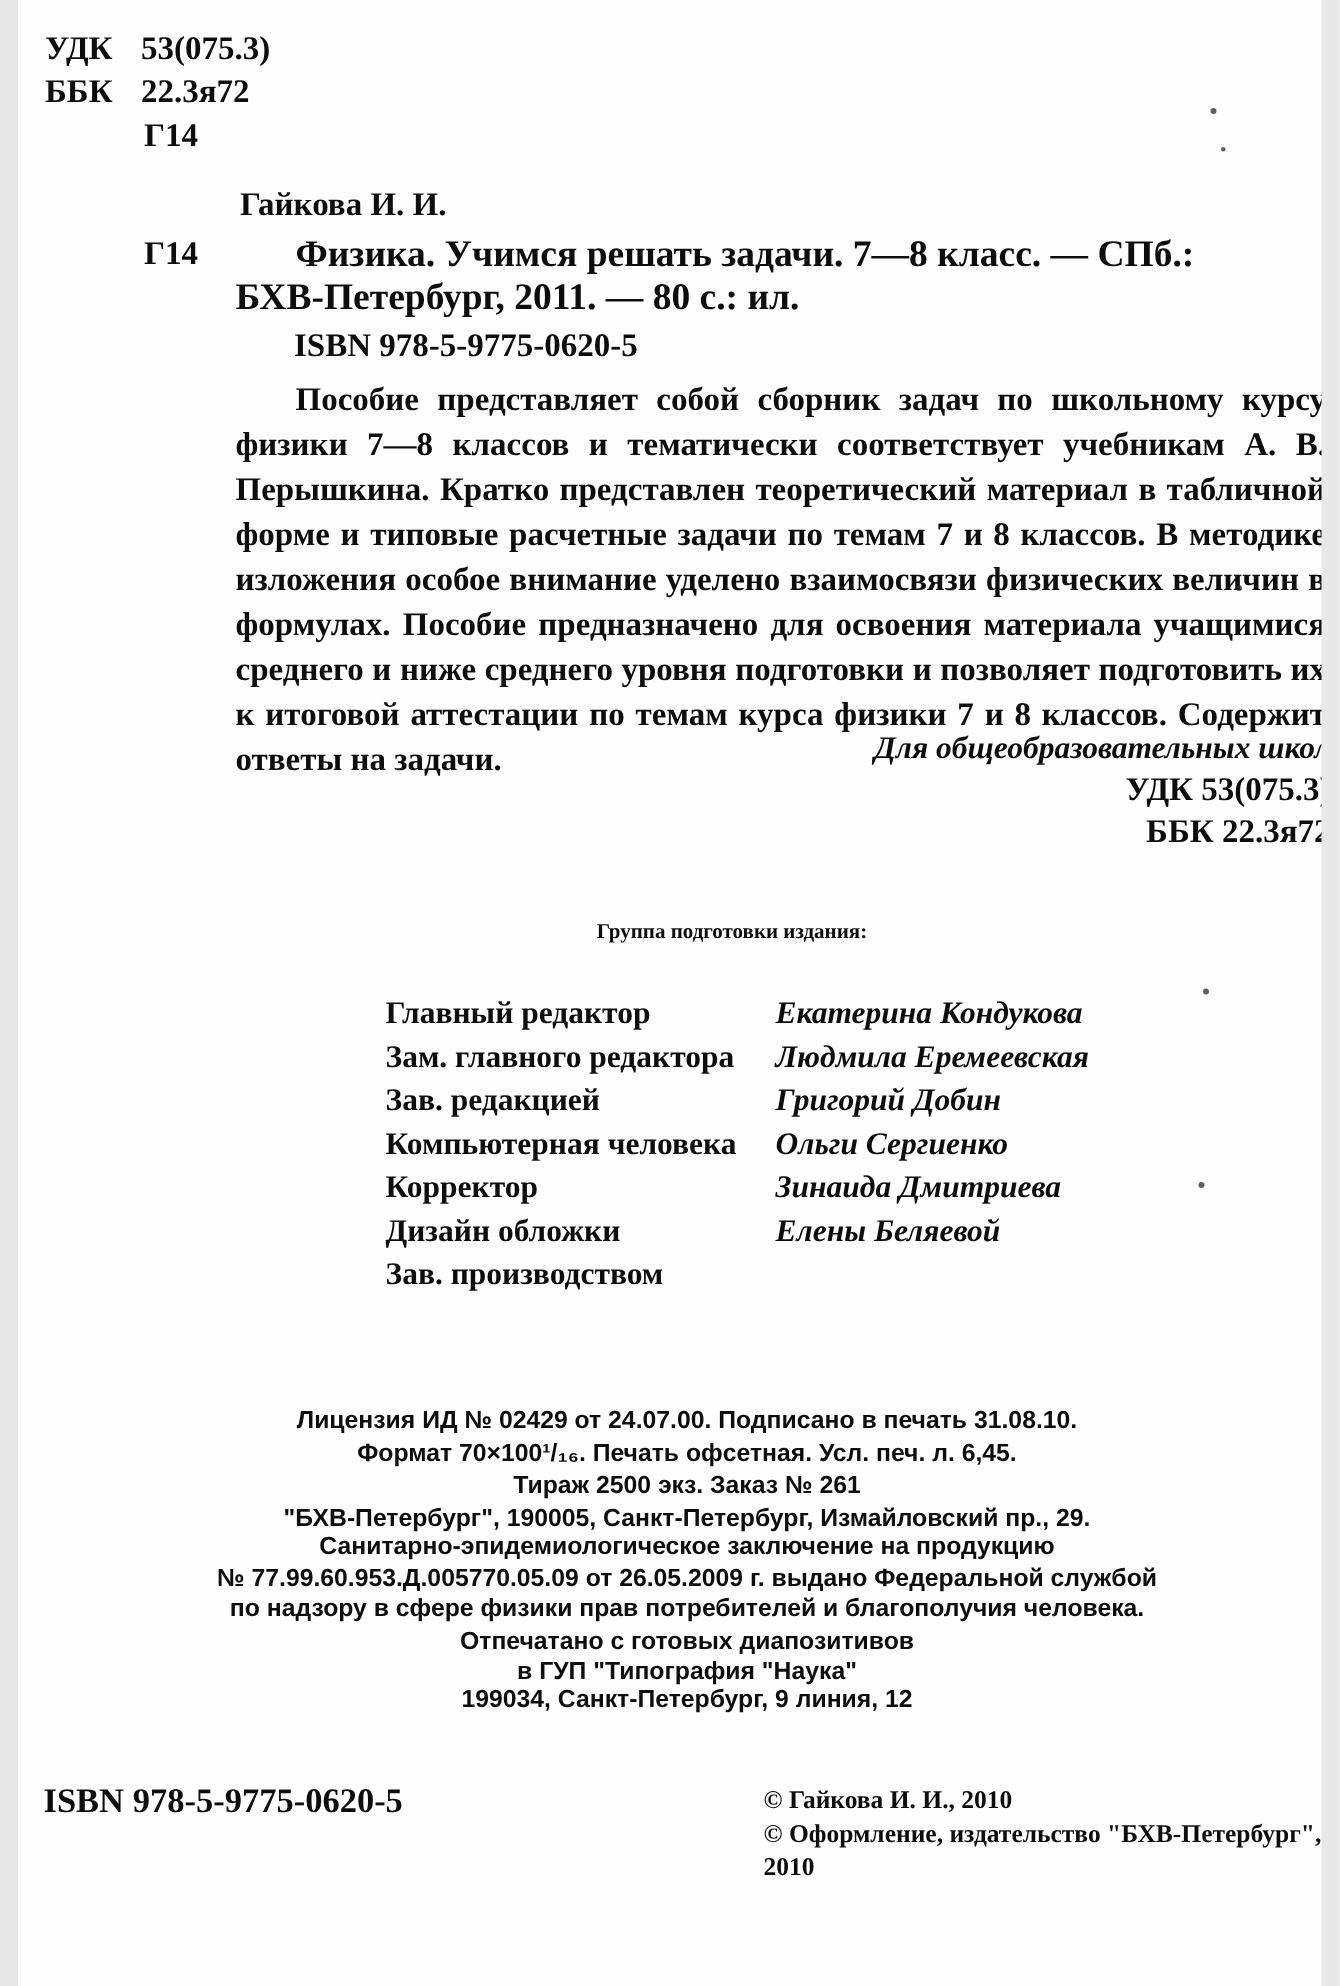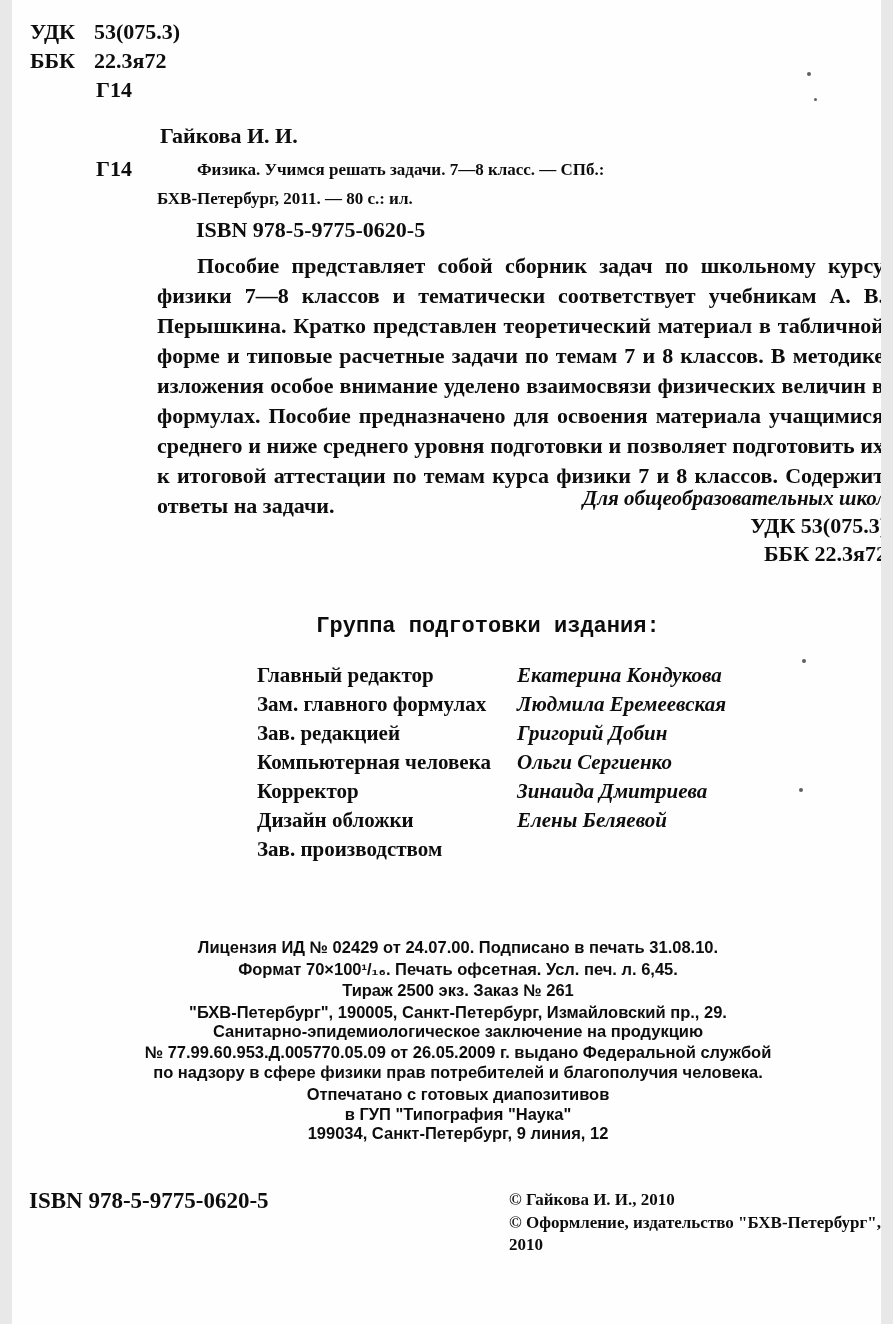--- a/index.html
+++ b/index.html
@@ -18,38 +18,38 @@
   .b{font-weight:700;}
   .i{font-style:italic;}
 
   
   .code-label{display:inline-block;width:64px;}
   .top-codes{font-size:22px;line-height:29px;}
 
   
   .author{font-size:22px;}
   .desc{position:absolute;left:145px;top:155px;width:732px;
-        font-size:17px;line-height:29px;font-weight:700;white-space:normal;}
+        font-size:25px;line-height:29px;font-weight:700;white-space:normal;}
   .desc .line1{text-indent:40px;}
 
   
   .annotation{
     position:absolute;left:145px;top:251px;width:727px;
     font-size:22px;line-height:30px;font-weight:700;
     text-align:justify;text-indent:40px;white-space:normal;
   }
 
   .audience{position:absolute;left:145px;top:486px;width:730px;
             text-align:right;font-size:21px;}
 
   .right-codes{position:absolute;left:575px;top:512px;width:300px;
                text-align:right;font-size:22px;line-height:28px;}
 
   .prep-heading{position:absolute;left:146px;top:614px;width:660px;
-                text-align:center;font-size:22px;font-family:Liberation Mono, monospace;}
+                text-align:center;font-size:14px;}
 
   .prep-table{
     position:absolute;left:245px;top:661px;
     display:grid;grid-template-columns:260px auto;
     font-size:21px;line-height:29px;
   }
   .prep-table .role{font-weight:700;}
   .prep-table .name{font-weight:700;font-style:italic;}
 
   .center-block{position:absolute;left:96px;width:700px;text-align:center;
@@ -92,21 +92,21 @@
 
   <div class="right-codes serif b">
     <div>УДК 53(075.3)</div>
     <div>ББК 22.3я72</div>
   </div>
 
   <div class="prep-heading serif b">Группа подготовки издания:</div>
   <div class="prep-table serif">
     <div class="role">Главный редактор</div>
     <div class="name">Екатерина Кондукова</div>
-    <div class="role">Зам. главного формулах</div>
+    <div class="role">Зам. главного редактора</div>
     <div class="name">Людмила Еремеевская</div>
     <div class="role">Зав. редакцией</div>
     <div class="name">Григорий Добин</div>
     <div class="role">Компьютерная человека</div>
     <div class="name">Ольги Сергиенко</div>
     <div class="role">Корректор</div>
     <div class="name">Зинаида Дмитриева</div>
     <div class="role">Дизайн обложки</div>
     <div class="name">Елены Беляевой</div>
     <div class="role">Зав. производством</div>

